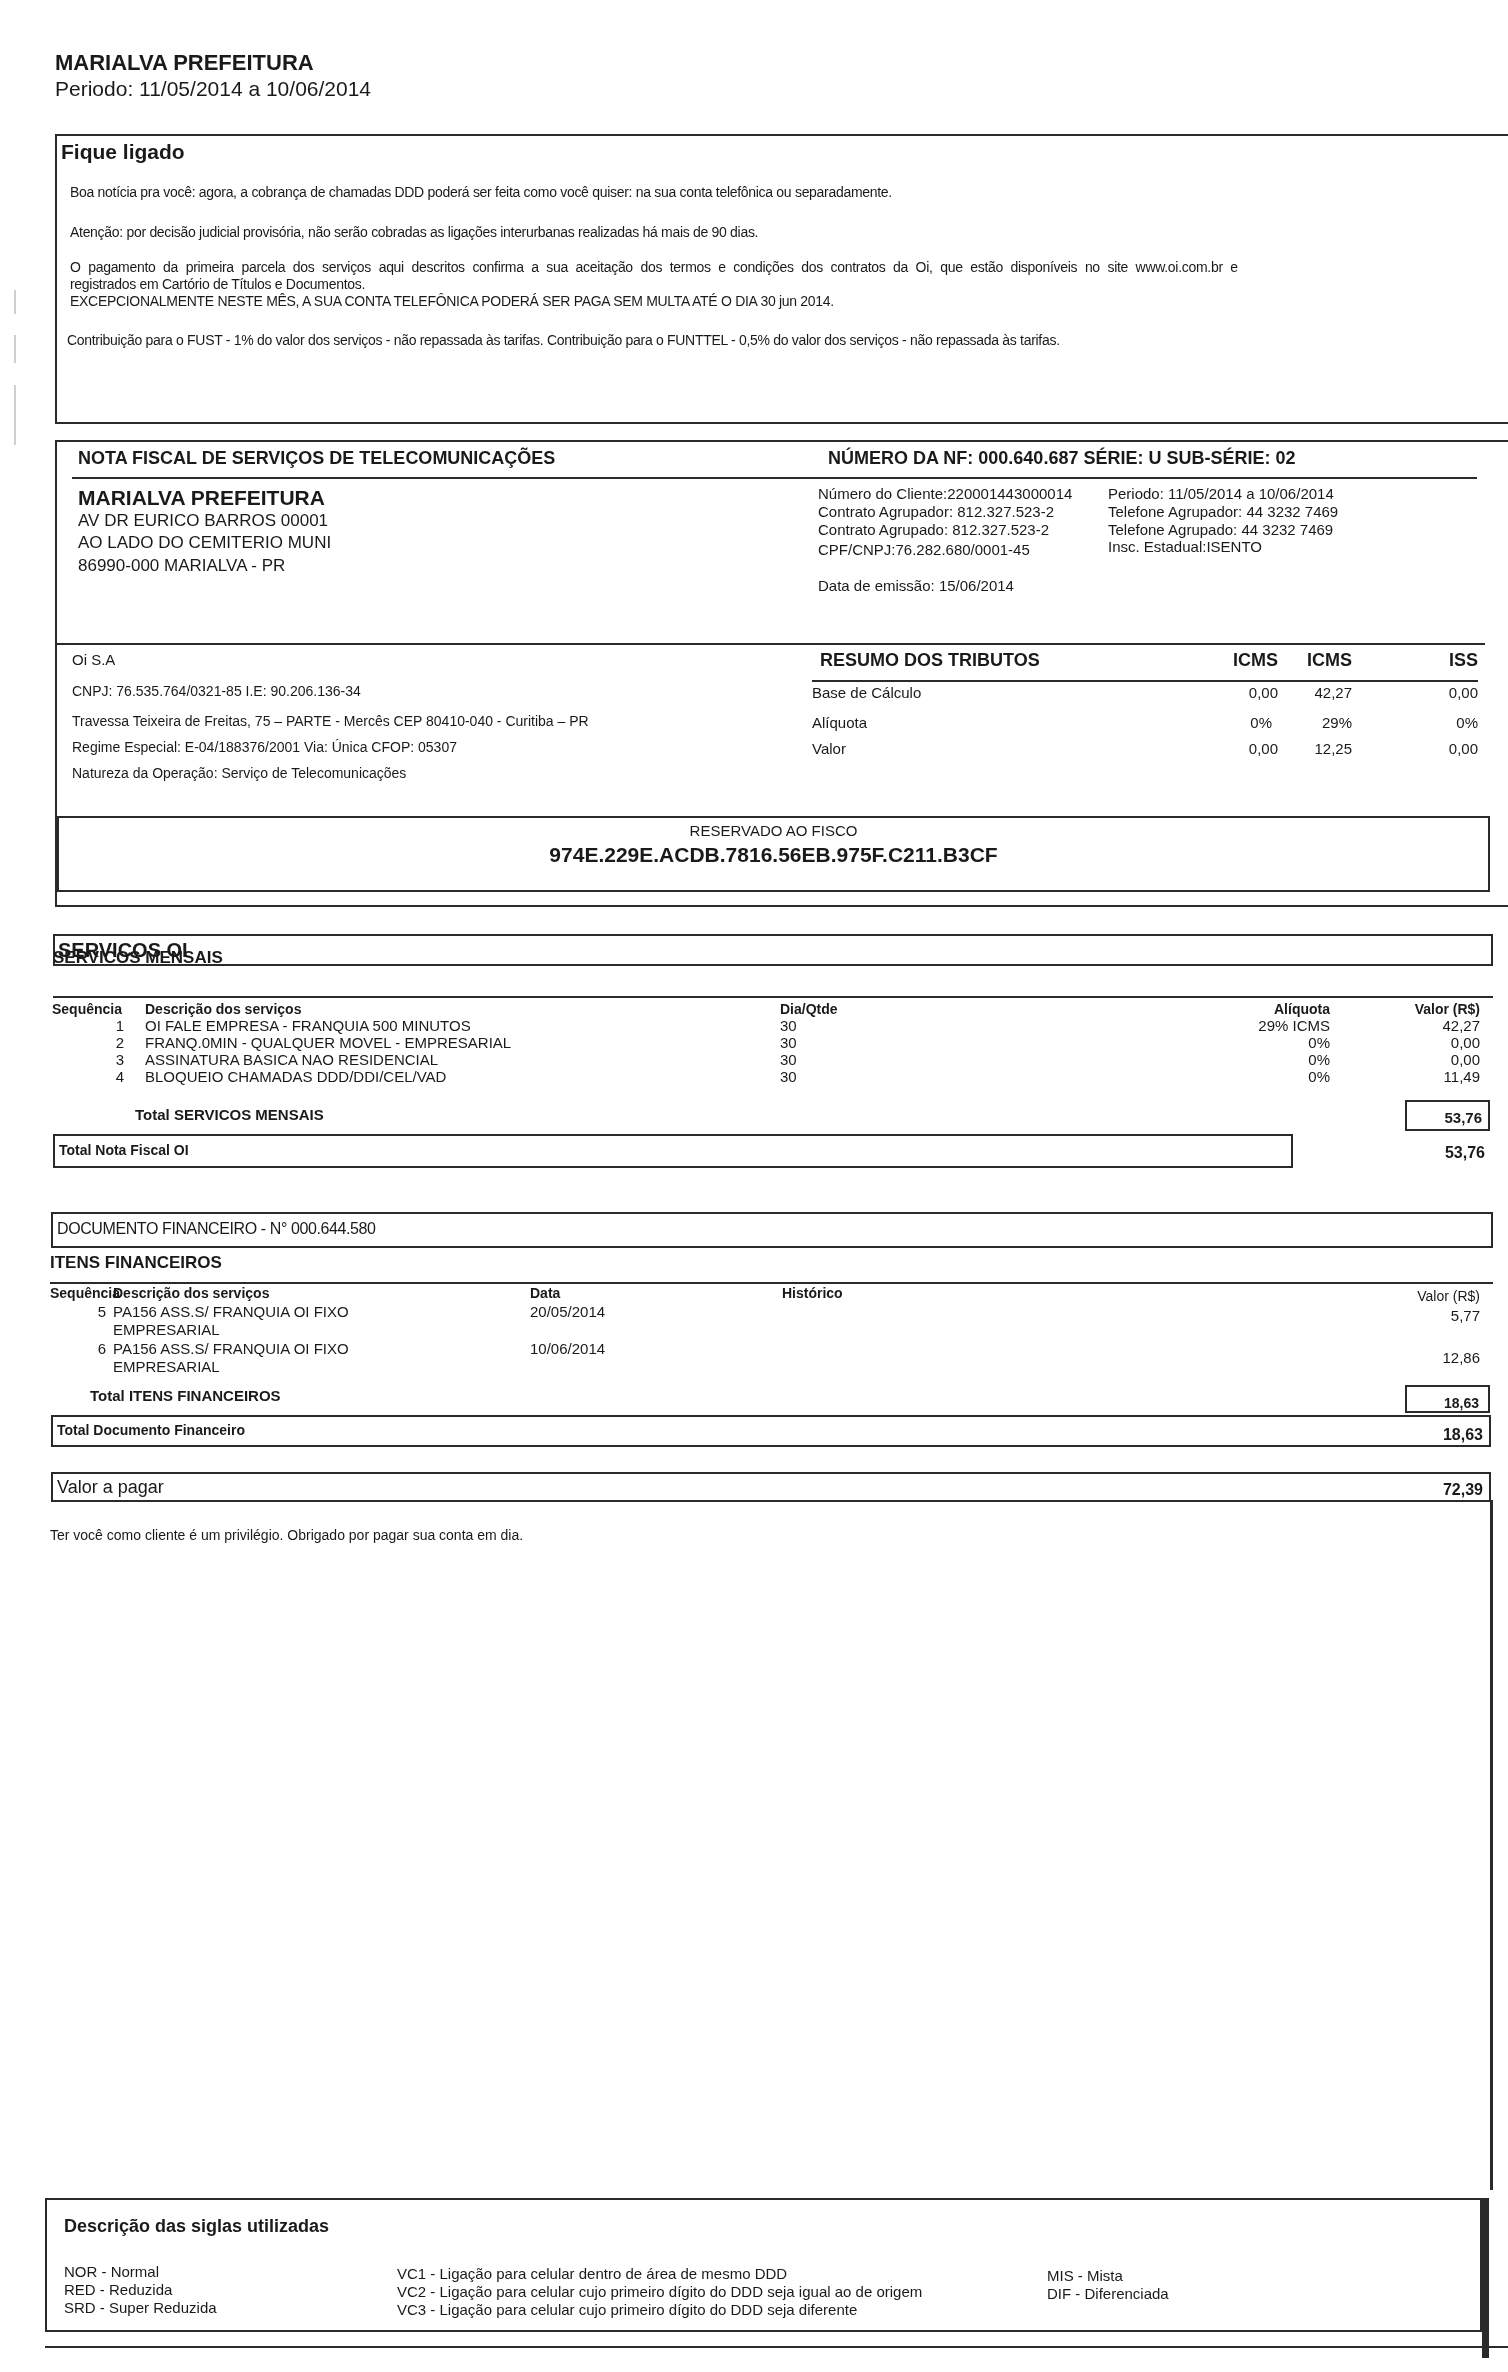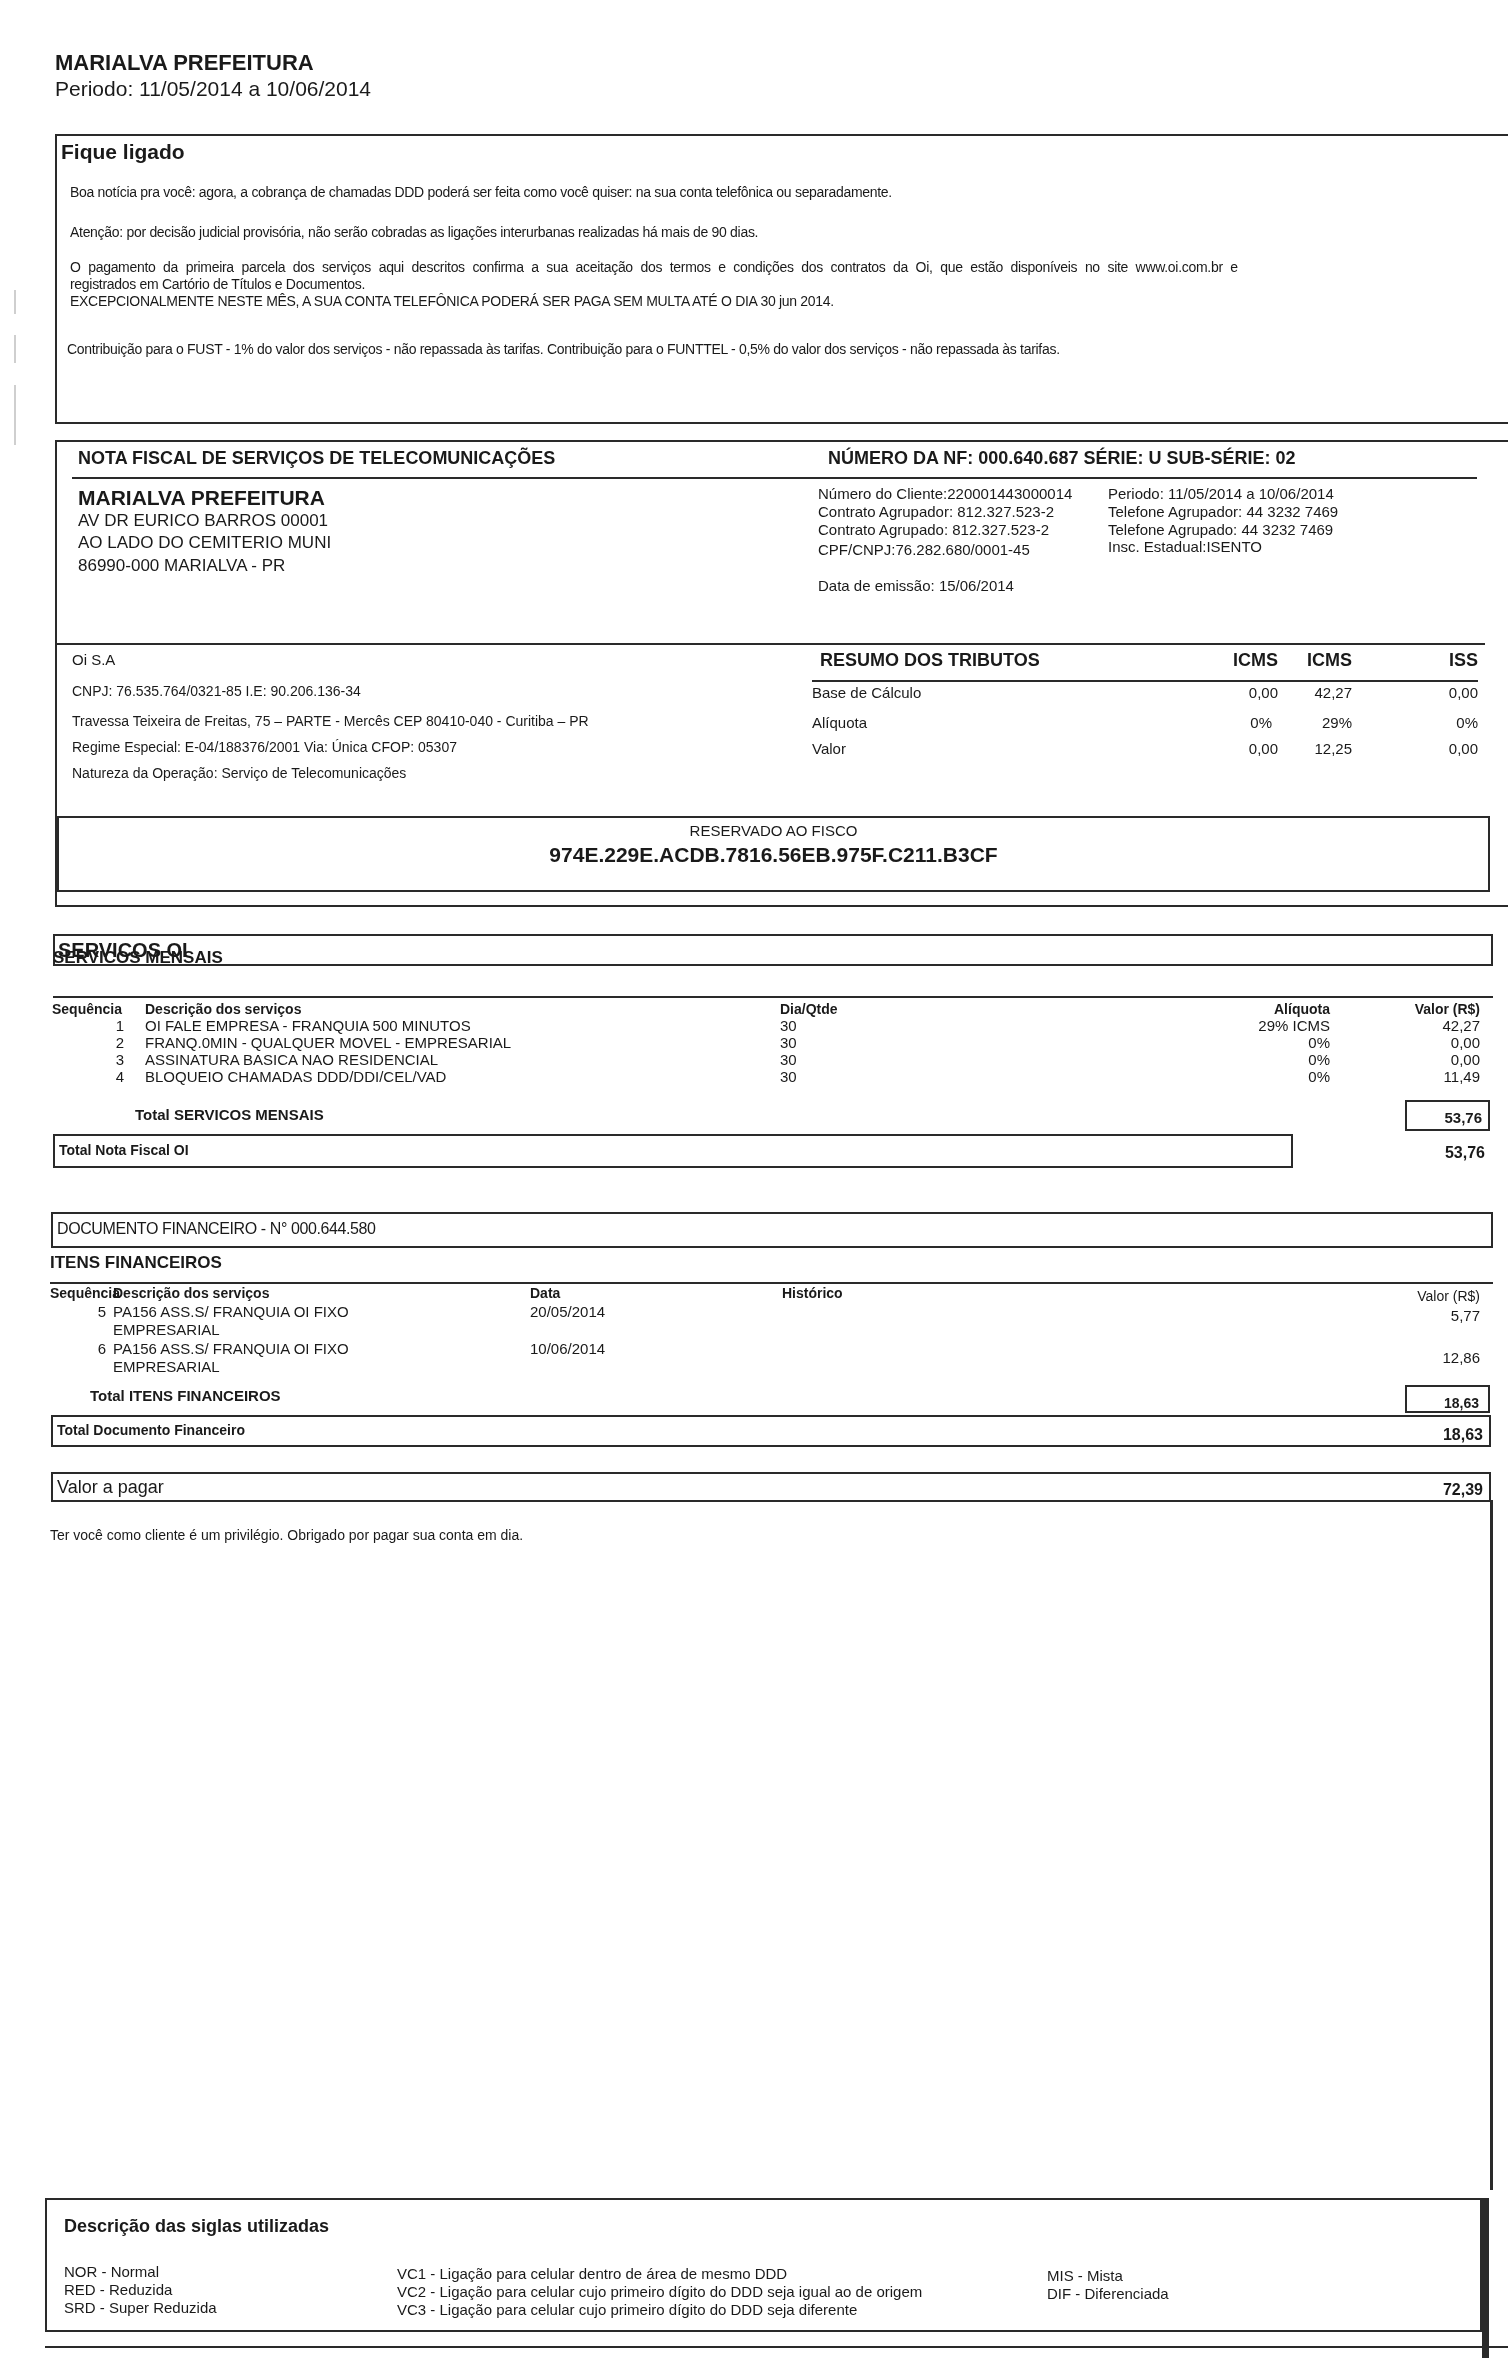--- a/index.html
+++ b/index.html
@@ -28,21 +28,21 @@
 <div class="abs b s20" style="left:55px;top:50px;font-size:22px;">MARIALVA PREFEITURA</div>
 <div class="abs" style="left:55px;top:77px;font-size:21px;">Periodo: 11/05/2014 a 10/06/2014</div>
 
 <div class="box" style="left:55px;top:134px;width:1508px;height:290px;">
   <div class="abs b" style="left:4px;top:4px;font-size:21px;">Fique ligado</div>
   <div class="abs s12 cond" style="left:13px;top:48px;">Boa notícia pra você: agora, a cobrança de chamadas DDD poderá ser feita como você quiser: na sua conta telefônica ou separadamente.</div>
   <div class="abs s12 cond" style="left:13px;top:88px;">Atenção: por decisão judicial provisória, não serão cobradas as ligações interurbanas realizadas há mais de 90 dias.</div>
   <div class="abs s12 cond" style="left:13px;top:123px;word-spacing:4px;">O pagamento da primeira parcela dos serviços aqui descritos confirma a sua aceitação dos termos e condições dos contratos da Oi, que estão disponíveis no site www.oi.com.br e</div>
   <div class="abs s12 cond" style="left:13px;top:140px;">registrados em Cartório de Títulos e Documentos.</div>
   <div class="abs s12 cond" style="left:13px;top:157px;">EXCEPCIONALMENTE NESTE MÊS, A SUA CONTA TELEFÔNICA PODERÁ SER PAGA SEM MULTA ATÉ O DIA  30 jun 2014.</div>
-  <div class="abs s12 cond" style="left:10px;top:205px;">Contribuição para o FUST - 1% do valor dos serviços - não repassada às tarifas.  Contribuição para o FUNTTEL - 0,5% do valor dos serviços - não repassada às tarifas.</div>
+  <div class="abs s12 cond" style="left:10px;top:196px;">Contribuição para o FUST - 1% do valor dos serviços - não repassada às tarifas.  Contribuição para o FUNTTEL - 0,5% do valor dos serviços - não repassada às tarifas.</div>
 </div>
 
 <div class="box" style="left:55px;top:440px;width:1453px;height:467px;border-right:none;"></div>
 <div class="abs b s15" style="left:78px;top:448px;font-size:18px;">NOTA FISCAL DE SERVIÇOS DE TELECOMUNICAÇÕES</div>
 <div class="abs b" style="left:828px;top:448px;font-size:18px;">NÚMERO DA NF: 000.640.687  SÉRIE: U SUB-SÉRIE: 02</div>
 <div class="hline" style="left:72px;top:477px;width:1405px;"></div>
 
 <div class="abs b" style="left:78px;top:486px;font-size:21px;">MARIALVA PREFEITURA</div>
 <div class="abs" style="left:78px;top:511px;font-size:17px;">AV  DR EURICO BARROS 00001</div>
 <div class="abs" style="left:78px;top:533px;font-size:17px;">AO LADO DO CEMITERIO MUNI</div>

